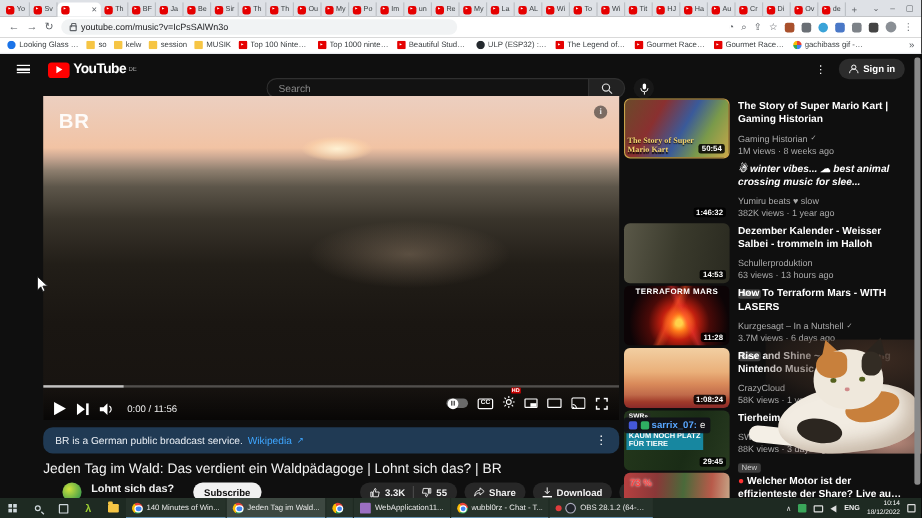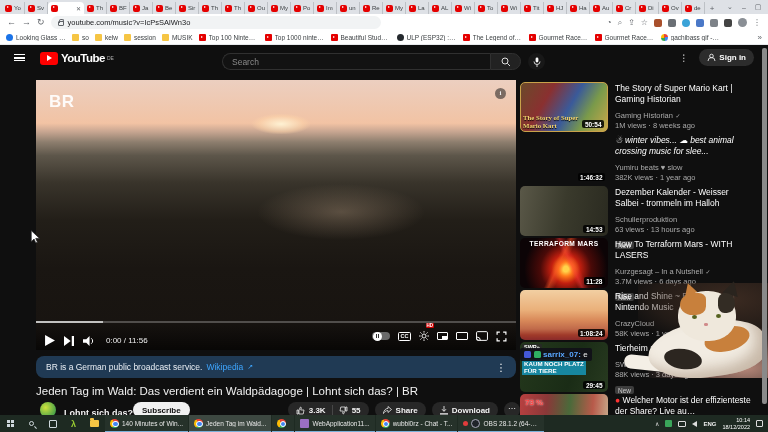--- a/index.html
+++ b/index.html
@@ -41,21 +41,21 @@
 
 
 .ythead{position:absolute;top:45px;left:0;right:0;height:25px;background:#0f0f0f;display:flex;align-items:center}
 .burger{margin-left:14px;width:11px;height:7px;border-top:1.2px solid #fff;border-bottom:1.2px solid #fff;position:relative;flex:none}
 .burger::after{content:"";position:absolute;left:0;top:2.4px;width:11px;height:1.2px;background:#fff}
 .logo{display:flex;align-items:center;margin-left:15px}
 .logo-badge{width:18px;height:13px;background:#f00;border-radius:3px;position:relative;margin-top:1px}
 .logo-badge::after{content:"";position:absolute;left:6.5px;top:3.6px;border-left:5.5px solid #fff;border-top:3px solid transparent;border-bottom:3px solid transparent}
 .logo-text{color:#fff;font-weight:bold;font-size:11.5px;letter-spacing:-0.5px;margin-left:3px}
 .logo-country{color:#aaa;font-size:5px;margin-left:2px;margin-top:1px}
-.searchwrap{position:absolute;left:222px;top:8px;display:flex;align-items:flex-start}
+.searchwrap{position:absolute;left:222px;top:20px;display:flex;align-items:flex-start}
 .searchbox{width:268px;height:17px;border:1px solid #303030;border-right:none;border-radius:9px 0 0 9px;background:#121212;display:flex;align-items:center;padding-left:9px}
 .searchbox .ph{color:#8a8a8a;font-size:8.5px}
 .searchbtn{width:31px;height:17px;border:1px solid #303030;border-radius:0 9px 9px 0;background:#222;display:flex;align-items:center;justify-content:center}
 .micbtn{width:17px;height:17px;border-radius:50%;background:#181818;margin-left:7px;display:flex;align-items:center;justify-content:center}
 .head-right{margin-left:auto;display:flex;align-items:center;gap:11px;margin-right:14px}
 .kebab{color:#fff;font-size:9px}
 .signin{height:17px;display:flex;align-items:center;gap:3px;padding:0 8px;border-radius:9px;background:rgba(255,255,255,.12);color:#fff;font-size:8px;font-weight:bold}
 
 
 .player{position:absolute;left:36px;top:80px;width:480px;height:270px;overflow:hidden;background:
@@ -81,37 +81,37 @@
 .theater{width:12px;height:8px;border:1px solid #fff;border-radius:1px}
 .cursor{position:absolute;left:30px;top:230px;z-index:40}
 
 
 .banner{position:absolute;left:36px;top:356px;width:480px;height:22px;background:#203a54;border-radius:8px;display:flex;align-items:center;padding:0 10px;gap:4px}
 .banner-text{color:#e9eef4;font-size:8.5px}
 .banner-link{color:#3ea6ff;font-size:8.5px}
 .banner-ext{color:#3ea6ff;font-size:7px}
 .banner-kebab{margin-left:auto;color:#fff;font-size:10px}
 .vtitle{position:absolute;left:36px;top:385px;width:480px;color:#f1f1f1;font-size:11.5px;font-weight:normal;white-space:nowrap}
-.chrow{position:absolute;left:40px;top:402px;width:480px;display:flex;align-items:flex-end}
+.chrow{position:absolute;left:52px;top:402px;width:480px;display:flex;align-items:flex-start}
 .ch-avatar{width:16px;height:16px;border-radius:50%;background:radial-gradient(circle at 35% 35%,#cfe23d,#45a049 75%);flex:none}
 .ch-name{color:#f1f1f1;font-size:9px;font-weight:bold;margin-left:8px}
-.subbtn{margin-left:0;height:16px;background:#f1f1f1;color:#0f0f0f;font-size:8px;font-weight:bold;border-radius:8px;display:flex;align-items:center;padding:0 9px}
+.subbtn{margin-left:16px;height:16px;background:#f1f1f1;color:#0f0f0f;font-size:8px;font-weight:bold;border-radius:8px;display:flex;align-items:center;padding:0 9px}
 .actions{margin-left:auto;display:flex;align-items:center;gap:6px}
 .pill{height:16px;background:#272727;border-radius:8px;display:flex;align-items:center;gap:4px;padding:0 8px;color:#f1f1f1;font-size:8px;font-weight:bold}
 .pill .div{width:1px;height:10px;background:#474747;margin:0 2px}
 .morebtn{width:16px;height:16px;border-radius:50%;background:#272727;color:#f1f1f1;text-align:center;line-height:14px;font-size:8px}
 
 
 .sidebar{position:absolute;left:520px;top:82px;width:234px}
 .sb-item{display:flex;gap:7px;margin-bottom:2px;height:50px}
 .sb-thumb{width:88px;height:50px;border-radius:5px;flex:none;position:relative;overflow:hidden}
 .duration{position:absolute;right:3px;bottom:3px;background:rgba(0,0,0,.85);color:#fff;font-size:6.5px;font-weight:bold;padding:0.5px 2.5px;border-radius:2px}
 .thumb-corner{position:absolute;left:2px;top:2px;color:#fff;font-size:5.5px;font-weight:bold;background:rgba(40,40,40,.75);padding:0 2px;border-radius:1px}
 .sb-col{flex:1;min-width:0;padding-top:1px}
-.sb-title{font-size:8.5px;font-weight:normal;color:#fff;line-height:1.28;max-height:23px;overflow:hidden}
+.sb-title{font-size:8.5px;font-weight:bold;color:#fff;line-height:1.28;max-height:23px;overflow:hidden}
 .sb-title.italic{font-style:italic}
 .title-prefix{color:#f33}
 .sb-ch{font-size:7.5px;color:#aaa;margin-top:6px;display:flex;align-items:center;gap:2.5px}
 .verified{font-size:6px;color:#aaa}
 .sb-views{font-size:7.5px;color:#aaa;margin-top:1px}
 .new-badge{display:inline-block;background:#3d3d3d;color:#ccc;font-size:6.5px;padding:0.5px 3px;border-radius:2px;margin-top:2.5px}
 .thumb-mario{background:linear-gradient(120deg,#6a4a2a 0%,#8a3030 30%,#3a5a9a 55%,#7a9a4a 75%,#caa84a 100%);border:1px solid #c9a24a}
 .row-mario .thumb-text{position:absolute;left:2px;bottom:2px;width:58px;color:#f2d36e;font-family:"Liberation Serif",serif;font-weight:bold;font-size:6.8px;line-height:1.1;text-shadow:0 1px 1px #000}
 .thumb-winter{background:conic-gradient(from -35deg at 22% 72%,#3e6e4a 0 60deg,transparent 60deg),conic-gradient(from -35deg at 58% 78%,#46775 0 0deg,transparent 0),conic-gradient(from -35deg at 72% 68%,#3e6e4a 0 60deg,transparent 60deg),linear-gradient(#9db4d6 0%,#c9d9ea 55%,#eef3f8 100%)}
 .thumb-forest{background:linear-gradient(100deg,#5a5848 0%,#3a3a2c 50%,#2a2a20 100%)}

